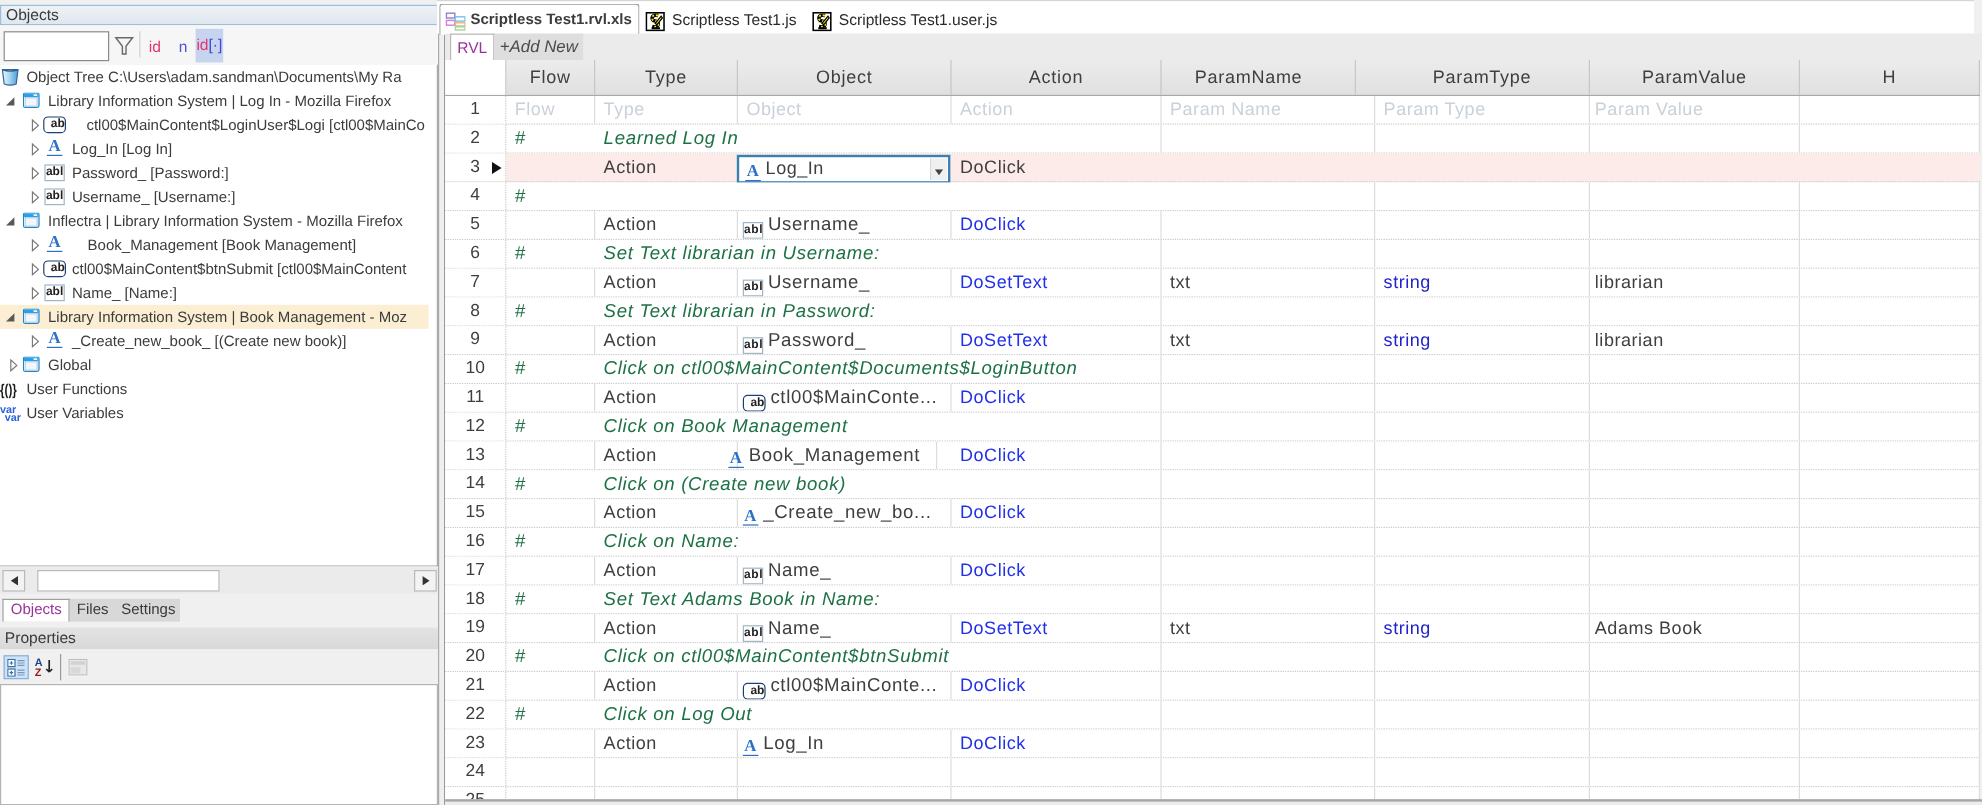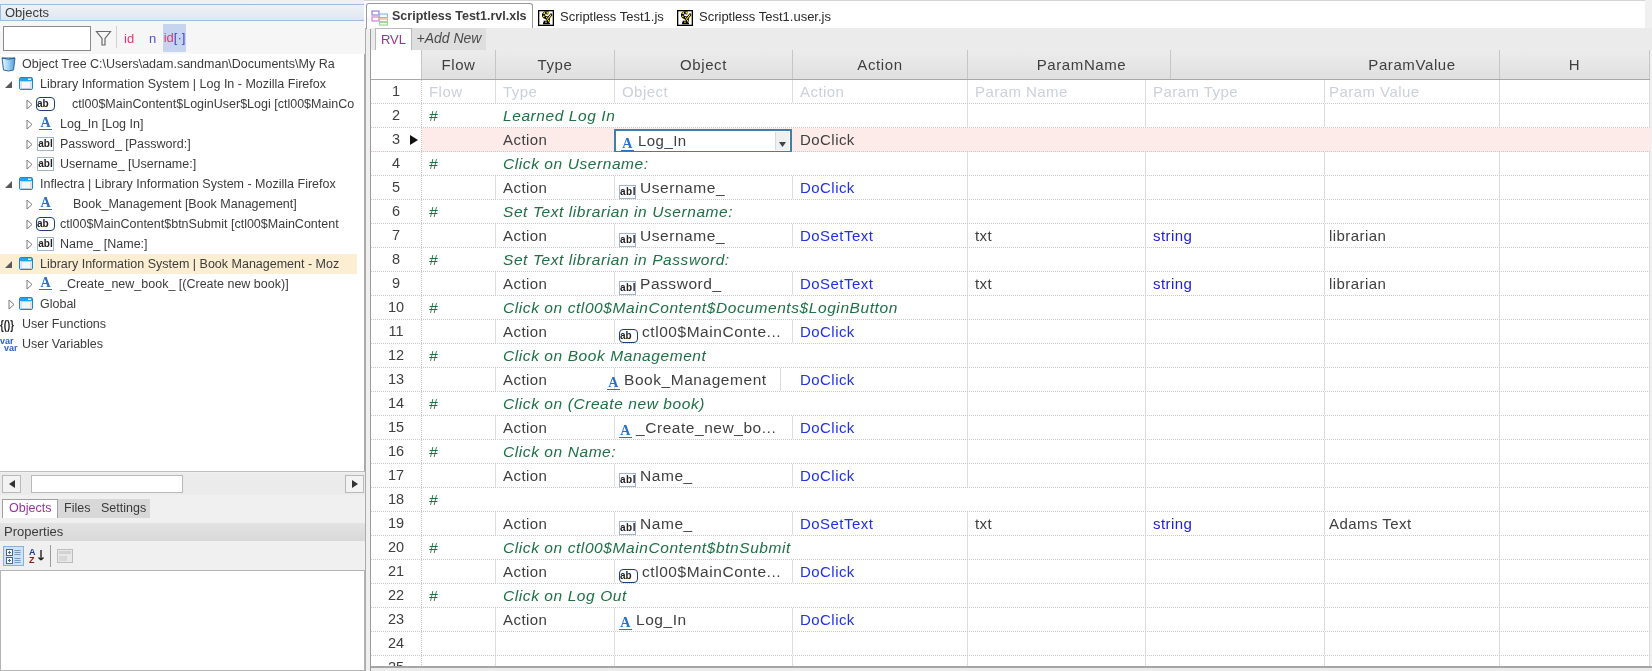--- a/index.html
+++ b/index.html
@@ -38,21 +38,21 @@
 .grow.sel{background:#fcebe9}
 .rn{position:absolute;left:0;top:0;width:51px;height:23px;background:#fff;border-right:1px dotted #c8c8c8;text-align:center;line-height:23px;font-size:14.5px;color:#3f3f3f}
 .gc{position:absolute;top:0;height:23px;line-height:23px;font-size:15px;letter-spacing:0.45px;color:#3f3f3f;white-space:nowrap;overflow:hidden;border-right:1px solid #dcdcdc;padding-left:7px}
 .gcn{border-right:none}
 .gco{padding-left:4px;font-size:15.5px;letter-spacing:0.55px}
 .cm{color:#1e7145;font-style:italic;font-size:15.5px;letter-spacing:0.58px}
 .blu{color:#2230e8}
 .nav{color:#2222cc}
 .ph{color:#cad1d9}
 
-.oab{display:inline-block;width:19px;height:14px;border:1px solid #1c3f77;border-radius:4px;background:#fff;font-size:10px;line-height:12px;text-align:left;color:#222;vertical-align:-2px;font-weight:bold;letter-spacing:0;margin-right:4px}
+.oab{display:inline-block;width:19px;height:14px;border:1px solid #1c3f77;border-radius:4px;background:#fff;font-size:10px;line-height:12px;text-align:right;color:#222;vertical-align:-2px;font-weight:bold;letter-spacing:0;margin-right:4px}
 .oabl{display:inline-block;width:17px;height:14px;border:1px solid #9fb6c8;background:#fff;font-size:10px;line-height:12px;text-align:center;color:#222;vertical-align:-2px;font-weight:bold;margin-right:4px}
 .oA{display:inline-block;width:13px;height:14px;color:#2a6fc9;font-weight:bold;font-size:14px;line-height:14px;text-align:center;border-bottom:1.5px solid #2a6fc9;vertical-align:-2px;margin-right:4px;font-family:"Liberation Serif",serif}
 #editor{position:absolute;left:243px;top:0;width:178px;height:24px;background:#fff;border:2px solid #3c7fb1;line-height:20px;font-size:15px;letter-spacing:0.45px;color:#3f3f3f;padding-left:5px}
 #edbtn{position:absolute;right:1px;top:1px;width:14px;height:18px;background:#f0f0f0;border-left:1px solid #d9d9d9;text-align:center}
 #gbottom{left:371px;top:666px;width:1281px;height:5px;background:#ececec;border-top:2px solid #a6a6a6}
 </style></head><body>
 
 <div class="a" id="objhdr" style="left:0;top:4px;">Objects</div>
 <div class="a" id="searchrow">
     <div class="a" id="searchbox"></div>
@@ -264,21 +264,22 @@
 <div class="a" id="rvlrow">
     <div id="rvltab">RVL</div>
     <div id="addnew">+Add New</div>
   </div>
 <div class="a" id="ghdr">
 <div id="gcorner"></div>
 <div class="hc" style="left:51px;width:74px">Flow</div>
 <div class="hc" style="left:125px;width:119px">Type</div>
 <div class="hc" style="left:244px;width:178px">Object</div>
 <div class="hc" style="left:422px;width:175px">Action</div>
-<div class="hc" style="left:622px;width:178px">ParamName</div>
+<div class="hc" style="left:581px;width:178px">ParamName</div>
+<div class="hc" style="left:775px;width:179px">ParamType</div>
 <div class="hc" style="left:954px;width:175px">ParamValue</div>
 <div class="hc" style="left:1129px;width:150px">H</div>
 </div>
 <div class="grow" style="top:80px">
     <div class="rn">1</div>
     <div class="gc" style="left:51px;width:74px"><span class="ph">Flow</span></div>
     <div class="gc" style="left:125px;width:119px"><span class="ph">Type</span></div>
     <div class="gc" style="left:244px;width:178px"><span class="ph">Object</span></div>
     <div class="gc" style="left:422px;width:175px"><span class="ph">Action</span></div>
     <div class="gc" style="left:597px;width:178px"><span class="ph">Param Name</span></div>
@@ -301,21 +302,20 @@
       </svg></div>
 <div class="gc gcn" style="left:125px;width:119px">Action</div>
 <div id="editor" style="top:1px"><span class="oA">A</span>Log_In<div id="edbtn"><svg width="7" height="5" viewBox="0 0 7 5" style="margin-top:7px">
           <path d="M0 0 h7 L3.5 5 Z" fill="#444"></path>
         </svg></div></div>
 <div class="gc gcn" style="left:422px;width:175px"><span style="color:#3f3f3f">DoClick</span></div>
 </div>
 <div class="grow" style="top:152px">
     <div class="rn">4</div>
     <div class="gc gcn" style="left:51px;width:74px"><span class="cm">#</span></div>
-    <div class="gc" style="left:125px;width:472px"><span class="cm">Click on Username:</span></div>
     <div class="gc" style="left:597px;width:178px"></div>
     <div class="gc" style="left:775px;width:179px"></div>
     <div class="gc" style="left:954px;width:175px;padding-left:4px"></div>
     <div class="gc" style="left:1129px;width:150px"></div>
   </div>
 <div class="grow" style="top:176px">
     <div class="rn">5</div>
     <div class="gc" style="left:51px;width:74px"></div>
     <div class="gc" style="left:125px;width:119px">Action</div>
     <div class="gc gco" style="left:244px;width:178px"><span class="oabl">abl</span>Username_</div>
@@ -441,34 +441,35 @@
     <div class="gc gco" style="left:244px;width:178px"><span class="oabl">abl</span>Name_</div>
     <div class="gc" style="left:422px;width:175px"><span class="blu">DoClick</span></div>
     <div class="gc" style="left:597px;width:178px"></div>
     <div class="gc" style="left:775px;width:179px"></div>
     <div class="gc" style="left:954px;width:175px;padding-left:4px"></div>
     <div class="gc" style="left:1129px;width:150px"></div>
   </div>
 <div class="grow" style="top:488px">
     <div class="rn">18</div>
     <div class="gc gcn" style="left:51px;width:74px"><span class="cm">#</span></div>
+    <div class="gc" style="left:125px;width:472px"><span class="cm">Set Text Adams Book in Name:</span></div>
     <div class="gc" style="left:597px;width:178px"></div>
     <div class="gc" style="left:775px;width:179px"></div>
     <div class="gc" style="left:954px;width:175px;padding-left:4px"></div>
     <div class="gc" style="left:1129px;width:150px"></div>
   </div>
 <div class="grow" style="top:512px">
     <div class="rn">19</div>
     <div class="gc" style="left:51px;width:74px"></div>
     <div class="gc" style="left:125px;width:119px">Action</div>
     <div class="gc gco" style="left:244px;width:178px"><span class="oabl">abl</span>Name_</div>
     <div class="gc" style="left:422px;width:175px"><span class="blu">DoSetText</span></div>
     <div class="gc" style="left:597px;width:178px">txt</div>
     <div class="gc" style="left:775px;width:179px"><span class="nav">string</span></div>
-    <div class="gc" style="left:954px;width:175px;padding-left:4px">Adams Text</div>
+    <div class="gc" style="left:954px;width:175px;padding-left:4px">Adams Book</div>
     <div class="gc" style="left:1129px;width:150px"></div>
   </div>
 <div class="grow" style="top:536px">
     <div class="rn">20</div>
     <div class="gc gcn" style="left:51px;width:74px"><span class="cm">#</span></div>
     <div class="gc" style="left:125px;width:472px"><span class="cm">Click on ctl00$MainContent$btnSubmit</span></div>
     <div class="gc" style="left:597px;width:178px"></div>
     <div class="gc" style="left:775px;width:179px"></div>
     <div class="gc" style="left:954px;width:175px;padding-left:4px"></div>
     <div class="gc" style="left:1129px;width:150px"></div>

